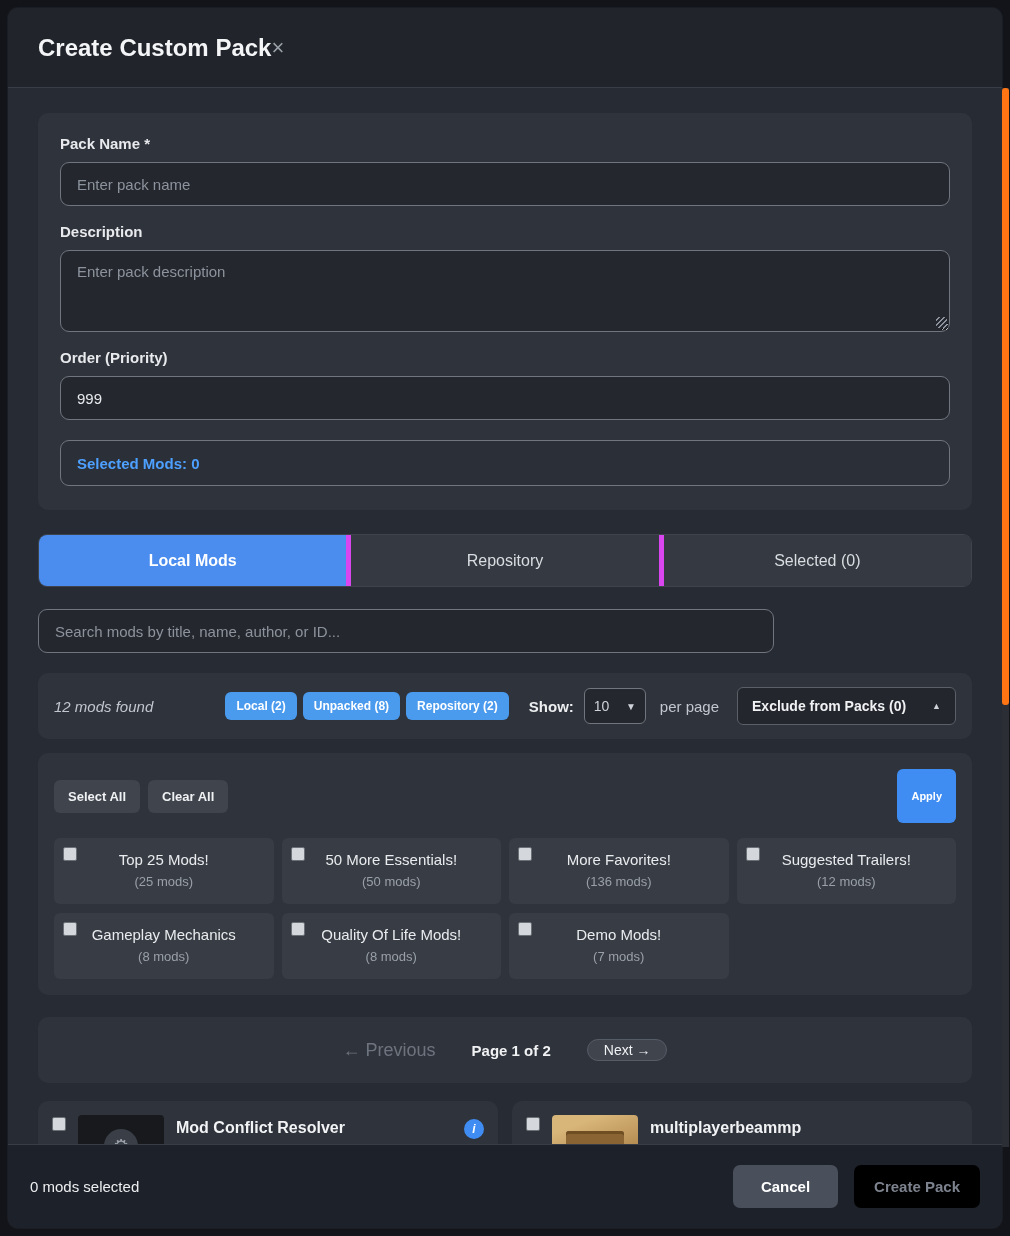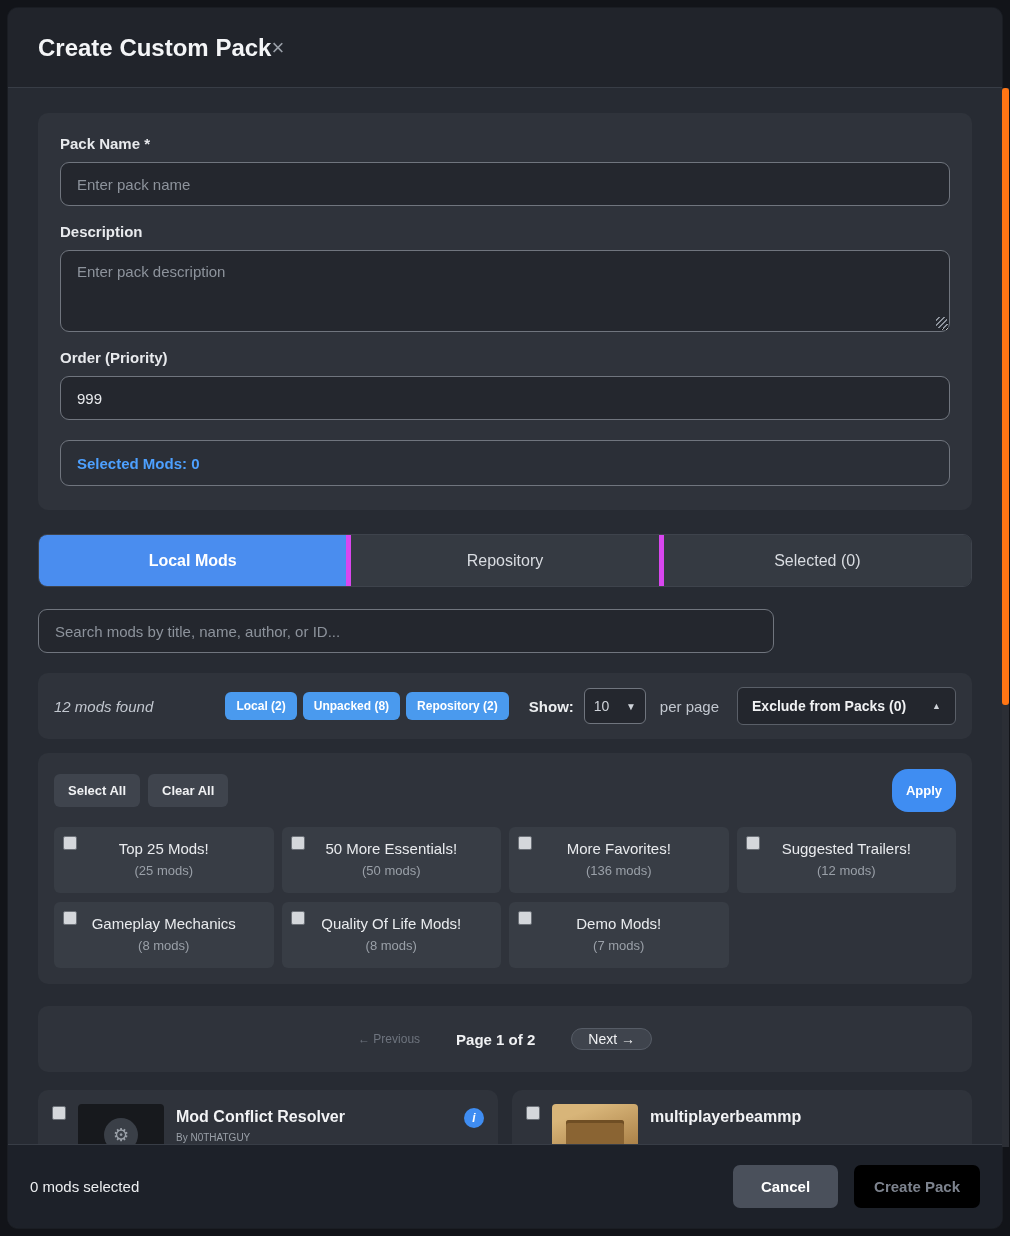--- a/index.html
+++ b/index.html
@@ -88,43 +88,43 @@
   .exclude-btn .select-arrow { font-size:9px; }
   
   .packs-card { margin-top:14px; padding:16px; }
   .packs-toolbar { display:flex; align-items:center; }
   .gray-btn {
     background:#3f444d; color:#f0f1f3; font-size:13px; font-weight:bold;
     border:none; border-radius:6px; padding:9px 14px; margin-right:8px; cursor:pointer;
     font-family:"Liberation Sans", sans-serif;
   }
   .apply-btn {
-    margin-left:auto; margin-right:0; background:#3f8df2; color:#fff; font-size:13px; font-weight:bold;
-    border:none; border-radius:16px; padding:14px 14px; cursor:pointer;
+    margin-left:auto; margin-right:0; background:#3f8df2; color:#fff; font-size:11px; font-weight:bold;
+    border:none; border-radius:6px; padding:21px 14px; cursor:pointer;
     font-family:"Liberation Sans", sans-serif;
   }
   .packs-grid {
     margin-top:15px; display:grid; grid-template-columns:repeat(4,1fr); gap:9px 8px;
   }
   .pack-item {
     position:relative; background:#383d45; border-radius:6px; min-height:66px;
     padding:13px 8px 12px; text-align:center; cursor:pointer;
   }
   .checkbox {
     appearance:none; -webkit-appearance:none; width:14px; height:14px;
     background:#d4d7db; border:1px solid #6b7077; border-radius:2px; cursor:pointer; display:inline-block;
   }
   .pack-item .checkbox { position:absolute; left:9px; top:9px; }
   .pack-title { font-size:15px; color:#e9ebee; }
   .pack-count { font-size:13px; color:#9aa0a8; margin-top:6px; }
   
   .pagination {
     margin-top:22px; height:66px; display:flex; align-items:center; justify-content:center; gap:36px;
   }
-  .prev-link { color:#6e747e; font-size:12px; cursor:default; background:none; border:none; font-family:"Liberation Sans", sans-serif; }
+  .prev-link { color:#6e747e; font-size:18px; cursor:default; background:none; border:none; font-family:"Liberation Sans", sans-serif; }
   .page-info { font-size:15px; font-weight:bold; color:#f0f1f3; }
   .next-btn {
     background:#3f444d; border:1px solid #565c66; border-radius:13px; padding:2px 16px;
     color:#f0f1f3; font-size:14px; cursor:pointer; font-family:"Liberation Sans", sans-serif;
   }
   
   .mod-row { margin:18px 30px 0; display:grid; grid-template-columns:1fr 1fr; gap:14px; }
   .mod-card {
     background:#2f333b; border-radius:10px; padding:14px; display:flex; gap:12px; height:150px;
   }

